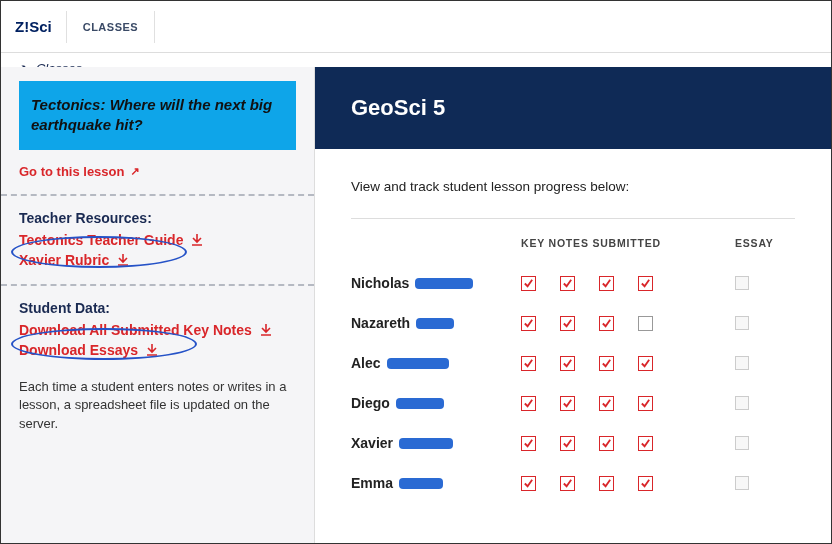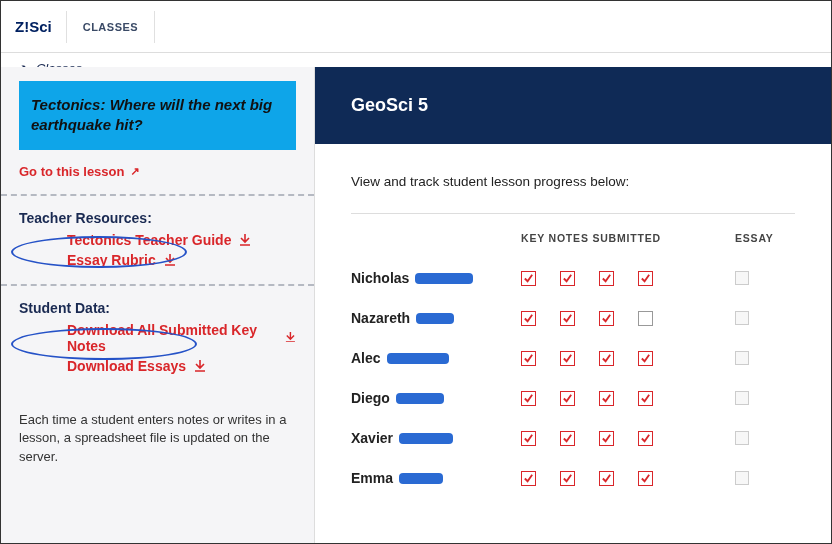--- a/index.html
+++ b/index.html
@@ -11,28 +11,28 @@
   .breadcrumb .arrow { color: #1a2a52; margin-right: 8px; font-weight: bold; }
   .breadcrumb .crumb { color: #1a2a52; font-style: italic; }
   .main { display: flex; position: absolute; top: 66px; left: 0; right: 0; bottom: 0; }
   .sidebar { width: 314px; background: #f5f5f7; padding: 14px 18px 16px 18px; border-right: 1px solid #ddd; }
   .lesson-card { background: #0ea5e9; padding: 14px 12px; margin-bottom: 12px; font-style: italic; }
   .lesson-title { font-weight: bold; font-size: 15px; color: #111; line-height: 1.35; }
   .goto { color: #d9262a; font-weight: bold; font-size: 13px; display: inline-flex; align-items: center; gap: 6px; cursor: pointer; }
   .goto-icon { font-size: 11px; }
   .dashline { border: none; border-top: 2px dashed #b5b9c2; margin: 14px -18px; }
   .section-label { font-weight: bold; color: #1a2a52; font-size: 14px; margin-bottom: 4px; }
-  .reslink { color: #d9262a; font-weight: bold; font-size: 14px; display: inline-flex; align-items: center; gap: 8px; padding: 2px 0; cursor: pointer; position: relative; margin-left: 48px; }
+  .reslink { color: #d9262a; font-weight: bold; font-size: 14px; display: inline-flex; align-items: center; gap: 8px; padding: 2px 0; cursor: pointer; position: relative; }
   .dl-icon { display: inline-block; width: 12px; height: 12px; }
   .dl-icon svg { display: block; }
   .circle { position: absolute; border: 2.5px solid #2552c7; border-radius: 50%; pointer-events: none; }
-  .note { font-size: 13px; color: #333; margin-top: 35px; line-height: 1.45; }
+  .note { font-size: 13px; color: #333; margin-top: 18px; line-height: 1.45; }
   .content { flex: 1; display: flex; flex-direction: column; }
   .class-header { background: #0f2a56; color: #fff; padding: 28px 36px; }
-  .class-title { font-size: 18px; font-weight: bold; }
+  .class-title { font-size: 22px; font-weight: bold; }
   .class-body { padding: 30px 36px 18px 36px; flex: 1; overflow: hidden; }
   .instr { font-size: 13.5px; color: #222; }
   .hr { border: none; border-top: 1px solid #ddd; margin: 24px 0 12px 0; }
   .tbl { width: 100%; }
   .tbl-head { display: flex; align-items: center; padding: 6px 0 14px 0; }
   .col-name { width: 170px; }
   .col-checks { width: 190px; }
   .col-essay { width: 60px; text-align: left; }
   .th { font-size: 10.5px; font-weight: bold; color: #444; letter-spacing: 0.8px; }
   .row { display: flex; align-items: center; height: 40px; }
@@ -74,21 +74,21 @@
       <div class="section-label">Teacher Resources:</div>
       <a class="reslink">
         <span>Tectonics Teacher Guide</span>
         <span class="dl-icon">
             <svg viewBox="0 0 12 12">
               <path d="M6 0v7M2 4l4 4 4-4M1 11h10" stroke="#d9262a" stroke-width="1.6" fill="none"></path>
             </svg>
           </span>
       </a><br>
       <a class="reslink">
-        <span>Essay Rubric</span>
+        <span>Xavier Rubric</span>
         <span class="dl-icon">
             <svg viewBox="0 0 12 12">
               <path d="M6 0v7M2 4l4 4 4-4M1 11h10" stroke="#d9262a" stroke-width="1.6" fill="none"></path>
             </svg>
           </span>
       </a>
       <div class="circle" style="left:-8px; top:26px; width:176px; height:32px;"></div>
     </div>
 
     <hr class="dashline">

